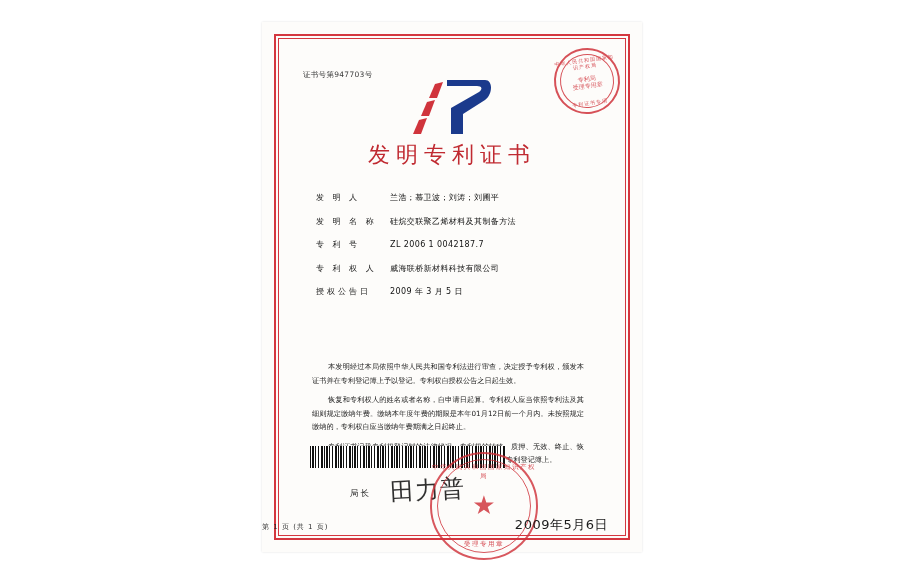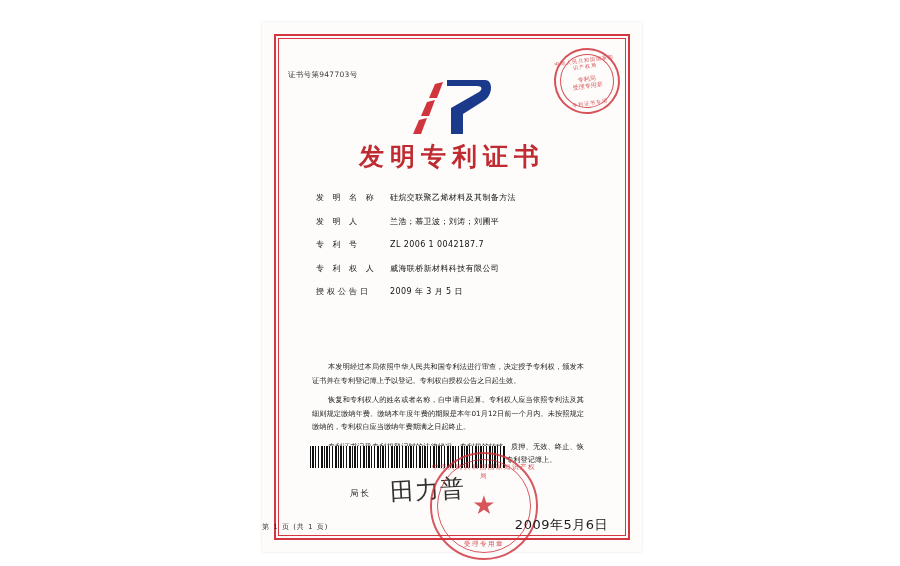--- a/index.html
+++ b/index.html
@@ -46,21 +46,21 @@
     left: 16px;
     top: 16px;
     right: 16px;
     bottom: 16px;
     border: 1px solid #d4373f;
   }
 
   
   .cert-no {
     position: absolute;
-    left: 26px;
+    left: 41px;
     top: 48px;
     font-size: 7.5px;
     color: #3a3a3a;
     font-family: "DejaVu Sans", sans-serif;
     letter-spacing: 0.3px;
   }
 
   
   .seal-top {
     position: absolute;
@@ -122,22 +122,22 @@
   }
   .logo svg { display: inline-block; }
 
   
   .title {
     position: absolute;
     left: 0;
     right: 0;
     top: 118px;
     text-align: center;
-    font-size: 25px;
-    font-weight: bold;
+    font-size: 22px;
+    font-weight: normal;
     letter-spacing: 6px;
     color: #c02a31;
     font-family: "DejaVu Sans", sans-serif;
   }
 
   
   .fields {
     position: absolute;
     left: 54px;
     top: 170px;
@@ -304,26 +304,26 @@
         <path d="M36 8 L30 24 L22 24 L28 10 Z" fill="#d0343c"></path>
         <path d="M28 26 L22 42 L14 42 L20 28 Z" fill="#d0343c"></path>
         <path d="M20 44 L14 60 L6 60 L12 46 Z" fill="#d0343c"></path>
       </svg>
     </div>
 
     <div class="title">发明专利证书</div>
 
     <div class="fields">
       <div class="field-row">
+        <div class="field-label">发 明 人</div>
+        <div class="field-value">兰浩；慕卫波；刘涛；刘圃平</div>
+      </div>
+      <div class="field-row">
         <div class="field-label">发 明 名 称</div>
         <div class="field-value">硅烷交联聚乙烯材料及其制备方法</div>
-      </div>
-      <div class="field-row">
-        <div class="field-label">发 明 人</div>
-        <div class="field-value">兰浩；慕卫波；刘涛；刘圃平</div>
       </div>
       <div class="field-row">
         <div class="field-label">专 利 号</div>
         <div class="field-value">ZL 2006 1 0042187.7</div>
       </div>
       <div class="field-row">
         <div class="field-label">专 利 权 人</div>
         <div class="field-value">威海联桥新材料科技有限公司</div>
       </div>
       <div class="field-row">

